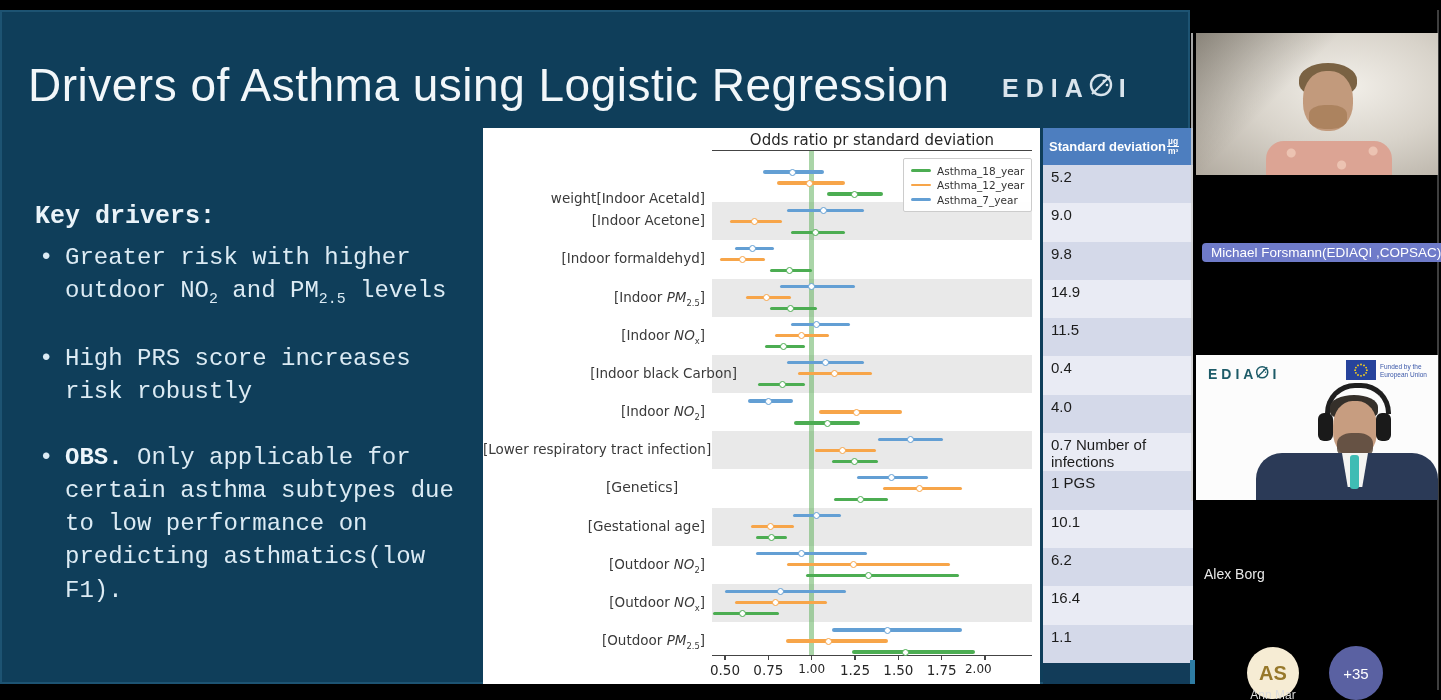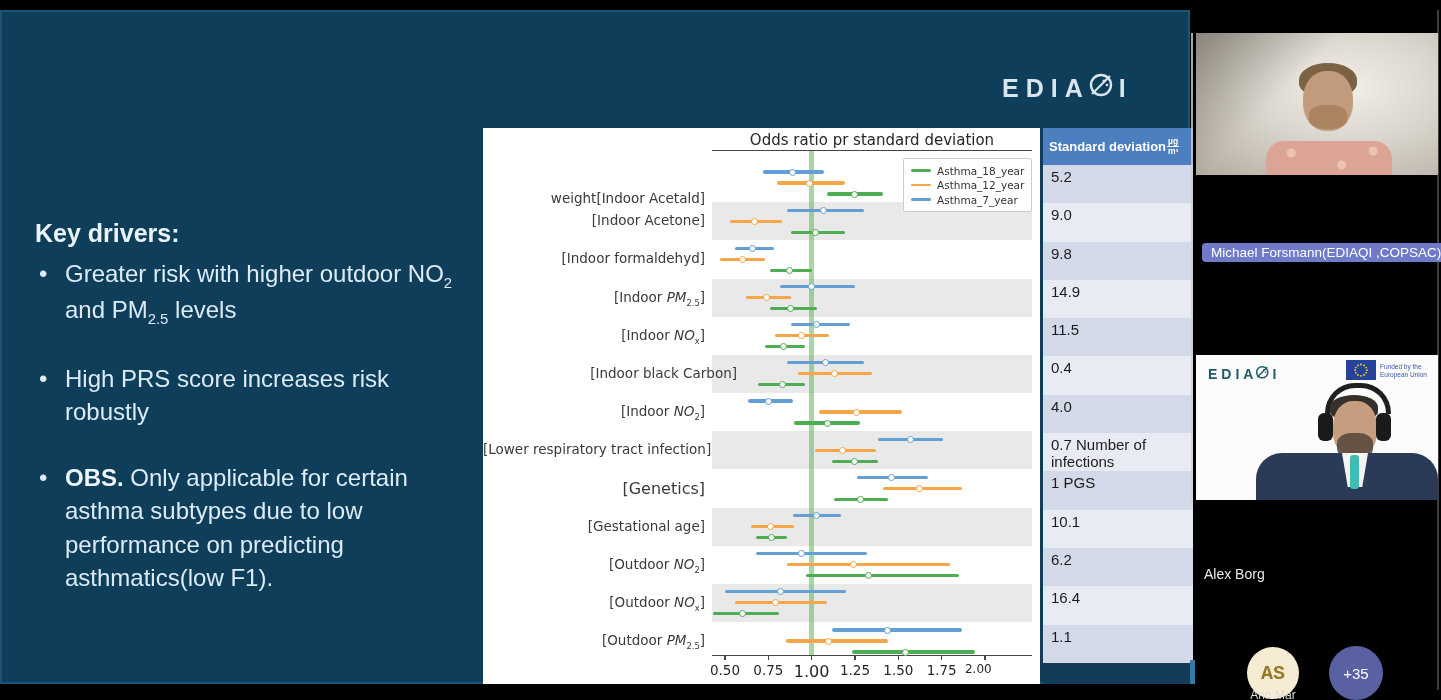--- a/index.html
+++ b/index.html
@@ -6,21 +6,21 @@
   .stage{position:relative;width:1441px;height:700px;background:#000;overflow:hidden;
          font-family:"Liberation Sans",sans-serif;}
   
   .slide{position:absolute;left:0;top:10px;width:1190px;height:674px;background:#0f3e5a;
          box-shadow:inset 0 0 0 2px rgba(70,140,175,.28);}
   .slide-title{position:absolute;left:28px;top:48px;width:930px;color:#f2f7fa;
                font-size:46px;font-weight:400;letter-spacing:.5px;}
   .ediaqi-logo{position:absolute;left:1002px;top:62px;display:flex;align-items:center;
                color:#d9e4ec;font-size:25px;font-weight:600;letter-spacing:7px;}
   .ediaqi-logo svg{margin:0 4px 0 -2px;}
-  .kd{position:absolute;left:35px;top:206px;width:440px;color:#dcebf4;font-size:24px;line-height:1.38;}
+  .kd{position:absolute;left:35px;top:190px;width:440px;color:#dcebf4;font-size:24px;line-height:1.38;font-family:Liberation Mono, monospace;}
   .kd-head{font-weight:700;font-size:25px;margin-bottom:6px;color:#eaf3f9;}
   .kd ul{list-style:none;margin:0;padding:0;}
   .kd li{position:relative;padding-left:30px;margin-bottom:33px;}
   .kd li::before{content:"•";position:absolute;left:4px;top:0;}
   .kd b{font-weight:700;color:#eef6fb;}
   sub{font-size:62%;}
   
   .chart-panel{position:absolute;left:483px;top:128px;width:557px;height:556px;background:#fff;
                font-family:"DejaVu Sans",sans-serif;}
   .chart-title{position:absolute;left:229px;top:3px;width:320px;text-align:center;
@@ -63,37 +63,38 @@
   .t2-head{position:absolute;left:137px;top:46px;width:44px;height:56px;background:#c79d80;border-radius:44%;}
   .t2-beard{position:absolute;left:141px;top:78px;width:36px;height:26px;background:#55453a;opacity:.85;border-radius:40%;}
   .t2-cupL{position:absolute;left:122px;top:58px;width:15px;height:28px;background:#1a1a1a;border-radius:6px;}
   .t2-cupR{position:absolute;left:180px;top:58px;width:15px;height:28px;background:#1a1a1a;border-radius:6px;}
   .t2-suit{position:absolute;left:60px;top:98px;width:182px;height:50px;background:#2b3a57;border-radius:26px 26px 0 0;}
   .t2-shirt{position:absolute;left:146px;top:98px;width:26px;height:34px;background:#f4f4f2;
             clip-path:polygon(0 0,100% 0,78% 100%,22% 100%);}
   .t2-tie{position:absolute;left:154px;top:100px;width:9px;height:34px;background:#3fbcb4;border-radius:3px;}
   .alex{position:absolute;left:1204px;top:566px;color:#e9e9e9;font-size:14px;}
   .avatar{position:absolute;left:1247px;top:647px;width:52px;height:52px;border-radius:50%;background:#f6ecd4;
-          display:flex;align-items:center;justify-content:center;color:#97782a;font-size:20px;font-weight:700;cursor:pointer;font-family:Liberation Mono, monospace;}
+          display:flex;align-items:center;justify-content:center;color:#97782a;font-size:20px;font-weight:700;cursor:pointer;}
   .ann{position:absolute;left:1237px;top:688px;width:72px;text-align:center;color:#ddd;font-size:12px;}
   .badge{position:absolute;left:1329px;top:646px;width:54px;height:54px;border-radius:50%;background:#5a61a2;
          display:flex;align-items:center;justify-content:center;color:#fff;font-size:15px;cursor:pointer;}
   .bar-top{position:absolute;left:0;top:0;width:1441px;height:10px;background:#000;}
   .bar-bottom{position:absolute;left:0;top:684px;width:1196px;height:16px;background:#000;}
   .edge-strip{position:absolute;left:1191px;top:33px;width:2px;height:468px;background:#cfcfcf;opacity:.8;}
   .teal-strip{position:absolute;left:1190px;top:660px;width:5px;height:26px;background:#2e7ca3;}
   .win-edge{position:absolute;left:1437px;top:10px;width:2px;height:680px;background:#3f3f3f;}
 </style>
 </head>
 <body>
 
 <div class="stage">
   <div class="bar-top"></div>
 
   <div class="slide">
+    <div class="slide-title">Drivers of Asthma using Logistic Regression</div>
 
     <div class="ediaqi-logo">
       <span>EDIA</span>
       <span><svg width="27" height="27" viewBox="0 0 27 27">
         <circle cx="13" cy="13" r="10" fill="none" stroke="#d9e4ec" stroke-width="2.4"></circle>
         <line x1="4" y1="22" x2="22" y2="4" stroke="#d9e4ec" stroke-width="2.2"></line>
         <circle cx="16" cy="9" r="1.5" fill="#d9e4ec"></circle>
             <circle cx="19" cy="13" r="1.3" fill="#d9e4ec"></circle>
       </svg></span>
       <span>I</span>
@@ -121,21 +122,21 @@
       <div class="abs" style="left: 229px; top: 22px; width: 320px; height: 1.4px; background: rgb(68, 68, 68);"></div>
       <div class="abs" style="left: 229px; top: 527px; width: 320px; height: 1.4px; background: rgb(68, 68, 68);"></div>
       <div class="abs" style="left: 0px; top: 46px; width: 222px; text-align: right; font-size: 13.5px; color: rgb(58, 58, 58); white-space: nowrap; margin-top: 16px;">weight[Indoor Acetald]</div>
       <div class="abs" style="left: 0px; top: 84.17px; width: 222px; text-align: right; font-size: 13.5px; color: rgb(58, 58, 58); white-space: nowrap;">[Indoor Acetone]</div>
       <div class="abs" style="left: 0px; top: 122.34px; width: 222px; text-align: right; font-size: 13.5px; color: rgb(58, 58, 58); white-space: nowrap;">[Indoor formaldehyd]</div>
       <div class="abs" style="left: 0px; top: 160.51px; width: 222px; text-align: right; font-size: 13.5px; color: rgb(58, 58, 58); white-space: nowrap;">[Indoor <i>PM</i><sub>2.5</sub>]</div>
       <div class="abs" style="left: 0px; top: 198.68px; width: 222px; text-align: right; font-size: 13.5px; color: rgb(58, 58, 58); white-space: nowrap;">[Indoor <i>NO</i><sub>x</sub>]</div>
       <div class="abs" style="left: 0px; top: 236.85px; width: 222px; text-align: right; font-size: 13.5px; color: rgb(58, 58, 58); white-space: nowrap; padding-left: 32px;">[Indoor black Carbon]</div>
       <div class="abs" style="left: 0px; top: 275.02px; width: 222px; text-align: right; font-size: 13.5px; color: rgb(58, 58, 58); white-space: nowrap;">[Indoor <i>NO</i><sub>2</sub>]</div>
       <div class="abs" style="left: 0px; top: 313.19px; width: 222px; text-align: right; font-size: 13.5px; color: rgb(58, 58, 58); white-space: nowrap;">[Lower respiratory tract infection]</div>
-      <div class="abs" style="left: 0px; top: 351.36px; width: 222px; text-align: right; font-size: 16px; color: rgb(58, 58, 58); white-space: nowrap;">[Genetics]</div>
+      <div class="abs" style="left: 0px; top: 351.36px; width: 222px; text-align: center; font-size: 14px; color: rgb(58, 58, 58); white-space: nowrap; padding-left: 48px;">[Genetics]</div>
       <div class="abs" style="left: 0px; top: 389.53px; width: 222px; text-align: right; font-size: 13.5px; color: rgb(58, 58, 58); white-space: nowrap;">[Gestational age]</div>
       <div class="abs" style="left: 0px; top: 427.7px; width: 222px; text-align: right; font-size: 13.5px; color: rgb(58, 58, 58); white-space: nowrap;">[Outdoor <i>NO</i><sub>2</sub>]</div>
       <div class="abs" style="left: 0px; top: 465.87px; width: 222px; text-align: right; font-size: 13.5px; color: rgb(58, 58, 58); white-space: nowrap;">[Outdoor <i>NO</i><sub>x</sub>]</div>
       <div class="abs" style="left: 0px; top: 504.04px; width: 222px; text-align: right; font-size: 13.5px; color: rgb(58, 58, 58); white-space: nowrap;">[Outdoor <i>PM</i><sub>2.5</sub>]</div>
       <div class="abs" style="left: 280.133px; top: 42.4px; width: 60.6655px; height: 3.2px; background: rgb(99, 159, 212); border-radius: 2px;"></div>
       <div class="abs" style="left: 306.099px; top: 40.5px; width: 7px; height: 7px; box-sizing: border-box; border: 1.7px solid rgb(99, 159, 212); background: rgb(255, 255, 255); border-radius: 50%;"></div>
       <div class="abs" style="left: 304.399px; top: 80.57px; width: 76.2652px; height: 3.2px; background: rgb(99, 159, 212); border-radius: 2px;"></div>
       <div class="abs" style="left: 337.298px; top: 78.67px; width: 7px; height: 7px; box-sizing: border-box; border: 1.7px solid rgb(99, 159, 212); background: rgb(255, 255, 255); border-radius: 50%;"></div>
       <div class="abs" style="left: 252.4px; top: 118.74px; width: 38.1326px; height: 3.2px; background: rgb(99, 159, 212); border-radius: 2px;"></div>
       <div class="abs" style="left: 266.233px; top: 116.84px; width: 7px; height: 7px; box-sizing: border-box; border: 1.7px solid rgb(99, 159, 212); background: rgb(255, 255, 255); border-radius: 50%;"></div>
@@ -209,21 +210,21 @@
       <div class="abs" style="left: 382.364px; top: 444.2px; width: 7px; height: 7px; box-sizing: border-box; border: 1.7px solid rgb(76, 173, 82); background: rgb(255, 255, 255); border-radius: 50%;"></div>
       <div class="abs" style="left: 229.867px; top: 484.27px; width: 65.8654px; height: 3.2px; background: rgb(76, 173, 82); border-radius: 2px;"></div>
       <div class="abs" style="left: 255.833px; top: 482.37px; width: 7px; height: 7px; box-sizing: border-box; border: 1.7px solid rgb(76, 173, 82); background: rgb(255, 255, 255); border-radius: 50%;"></div>
       <div class="abs" style="left: 368.531px; top: 522.44px; width: 123.064px; height: 3.2px; background: rgb(76, 173, 82); border-radius: 2px;"></div>
       <div class="abs" style="left: 418.763px; top: 520.54px; width: 7px; height: 7px; box-sizing: border-box; border: 1.7px solid rgb(76, 173, 82); background: rgb(255, 255, 255); border-radius: 50%;"></div>
       <div class="abs" style="left: 241.4px; top: 528.4px; width: 1.2px; height: 4px; background: rgb(68, 68, 68);"></div>
       <div class="abs" style="left: 222px; top: 534px; width: 40px; text-align: center; font-size: 13.5px; color: rgb(38, 38, 38);">0.50</div>
       <div class="abs" style="left: 284.732px; top: 528.4px; width: 1.2px; height: 4px; background: rgb(68, 68, 68);"></div>
       <div class="abs" style="left: 265.332px; top: 534px; width: 40px; text-align: center; font-size: 13.5px; color: rgb(38, 38, 38);">0.75</div>
       <div class="abs" style="left: 328.065px; top: 528.4px; width: 1.2px; height: 4px; background: rgb(68, 68, 68);"></div>
-      <div class="abs" style="left: 308.665px; top: 534px; width: 40px; text-align: center; font-size: 16px; color: rgb(38, 38, 38);">1.00</div>
+      <div class="abs" style="left: 308.665px; top: 534px; width: 40px; text-align: center; font-size: 12px; color: rgb(38, 38, 38);">1.00</div>
       <div class="abs" style="left: 371.397px; top: 528.4px; width: 1.2px; height: 4px; background: rgb(68, 68, 68);"></div>
       <div class="abs" style="left: 351.998px; top: 534px; width: 40px; text-align: center; font-size: 13.5px; color: rgb(38, 38, 38);">1.25</div>
       <div class="abs" style="left: 414.73px; top: 528.4px; width: 1.2px; height: 4px; background: rgb(68, 68, 68);"></div>
       <div class="abs" style="left: 395.33px; top: 534px; width: 40px; text-align: center; font-size: 13.5px; color: rgb(38, 38, 38);">1.50</div>
       <div class="abs" style="left: 458.062px; top: 528.4px; width: 1.2px; height: 4px; background: rgb(68, 68, 68);"></div>
       <div class="abs" style="left: 438.663px; top: 534px; width: 40px; text-align: center; font-size: 13.5px; color: rgb(38, 38, 38);">1.75</div>
       <div class="abs" style="left: 501.395px; top: 528.4px; width: 1.2px; height: 4px; background: rgb(68, 68, 68);"></div>
       <div class="abs" style="left: 481.995px; top: 534px; width: 40px; text-align: left; font-size: 12px; color: rgb(38, 38, 38);">2.00</div>
       <div class="abs" style="left: 420px; top: 30px; border: 1px solid rgb(204, 204, 204); background: rgba(255, 255, 255, 0.95); padding: 3px 7px; border-radius: 2px;">
         <div class="abs" style="position: relative; display: flex; align-items: center; margin: 2.5px 0px;">

